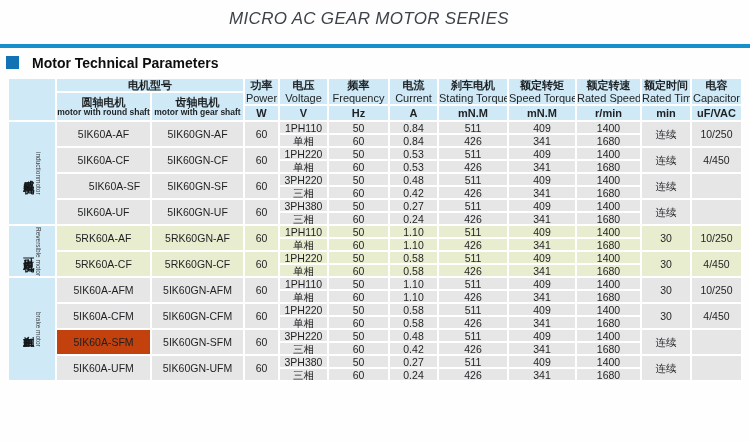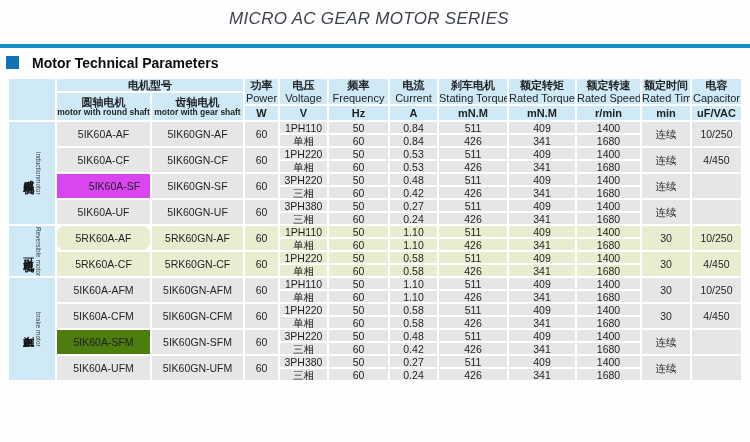--- a/index.html
+++ b/index.html
@@ -112,21 +112,21 @@
           <th rowspan="2">
             <div class="h-zh">电流</div>
             <div class="h-en">Current</div>
           </th>
           <th rowspan="2">
             <div class="h-zh">刹车电机</div>
             <div class="h-en">Stating Torque</div>
           </th>
           <th rowspan="2">
             <div class="h-zh">额定转矩</div>
-            <div class="h-en">Rated Torque</div>
+            <div class="h-en">Speed Torque</div>
           </th>
           <th rowspan="2">
             <div class="h-zh">额定转速</div>
             <div class="h-en">Rated Speed</div>
           </th>
           <th rowspan="2">
             <div class="h-zh">额定时间</div>
             <div class="h-en">Rated Time</div>
           </th>
           <th rowspan="2">
@@ -199,21 +199,21 @@
         </tr>
         <tr>
           <td style="background: rgb(230, 230, 230);">单相</td>
           <td style="background: rgb(230, 230, 230);">60</td>
           <td style="background: rgb(230, 230, 230);">0.53</td>
           <td style="background: rgb(230, 230, 230);">426</td>
           <td style="background: rgb(230, 230, 230);">341</td>
           <td style="background: rgb(230, 230, 230);">1680</td>
         </tr>
         <tr>
-          <td rowspan="2" style="background: #d946ef; padding-left: 22px;">5IK60A-SF</td>
+          <td rowspan="2" style="background: #e5e5e5; padding-left: 22px;">5IK60A-SF</td>
           <td rowspan="2" style="background: rgb(230, 230, 230);">5IK60GN-SF</td>
           <td rowspan="2" style="background: rgb(230, 230, 230);">60</td>
           <td style="background: rgb(230, 230, 230);">3PH220</td>
           <td style="background: rgb(230, 230, 230);">50</td>
           <td style="background: rgb(230, 230, 230);">0.48</td>
           <td style="background: rgb(230, 230, 230);">511</td>
           <td style="background: rgb(230, 230, 230);">409</td>
           <td style="background: rgb(230, 230, 230);">1400</td>
           <td rowspan="2" style="background: rgb(230, 230, 230);">连续</td>
           <td rowspan="2" style="background: rgb(230, 230, 230);"></td>
@@ -247,21 +247,21 @@
           <td style="background: rgb(230, 230, 230);">341</td>
           <td style="background: rgb(230, 230, 230);">1680</td>
         </tr>
         <tr>
           <td class="label-cell" rowspan="4">
             <div class="vlab">
               <span class="vzh">可逆电机</span>
               <span class="ven">Reversible motor</span>
             </div>
           </td>
-          <td rowspan="2" style="background: rgb(232, 237, 207); border-radius: 11px;">5RK60A-AF</td>
+          <td rowspan="2" style="background: rgb(232, 237, 207);">5RK60A-AF</td>
           <td rowspan="2" style="background: rgb(232, 237, 207);">5RK60GN-AF</td>
           <td rowspan="2" style="background: rgb(232, 237, 207);">60</td>
           <td style="background: rgb(232, 237, 207);">1PH110</td>
           <td style="background: rgb(232, 237, 207);">50</td>
           <td style="background: rgb(232, 237, 207);">1.10</td>
           <td style="background: rgb(232, 237, 207);">511</td>
           <td style="background: rgb(232, 237, 207);">409</td>
           <td style="background: rgb(232, 237, 207);">1400</td>
           <td rowspan="2" style="background: rgb(232, 237, 207);">30</td>
           <td rowspan="2" style="background: rgb(232, 237, 207);">10/250</td>
@@ -337,21 +337,21 @@
         </tr>
         <tr>
           <td style="background: rgb(230, 230, 230);">单相</td>
           <td style="background: rgb(230, 230, 230);">60</td>
           <td style="background: rgb(230, 230, 230);">0.58</td>
           <td style="background: rgb(230, 230, 230);">426</td>
           <td style="background: rgb(230, 230, 230);">341</td>
           <td style="background: rgb(230, 230, 230);">1680</td>
         </tr>
         <tr>
-          <td rowspan="2" style="background: #4d7c0f;">5IK60A-SFM</td>
+          <td rowspan="2" style="background: #c2410c;">5IK60A-SFM</td>
           <td rowspan="2" style="background: rgb(230, 230, 230);">5IK60GN-SFM</td>
           <td rowspan="2" style="background: rgb(230, 230, 230);">60</td>
           <td style="background: rgb(230, 230, 230);">3PH220</td>
           <td style="background: rgb(230, 230, 230);">50</td>
           <td style="background: rgb(230, 230, 230);">0.48</td>
           <td style="background: rgb(230, 230, 230);">511</td>
           <td style="background: rgb(230, 230, 230);">409</td>
           <td style="background: rgb(230, 230, 230);">1400</td>
           <td rowspan="2" style="background: rgb(230, 230, 230);">连续</td>
           <td rowspan="2" style="background: rgb(230, 230, 230);"></td>

